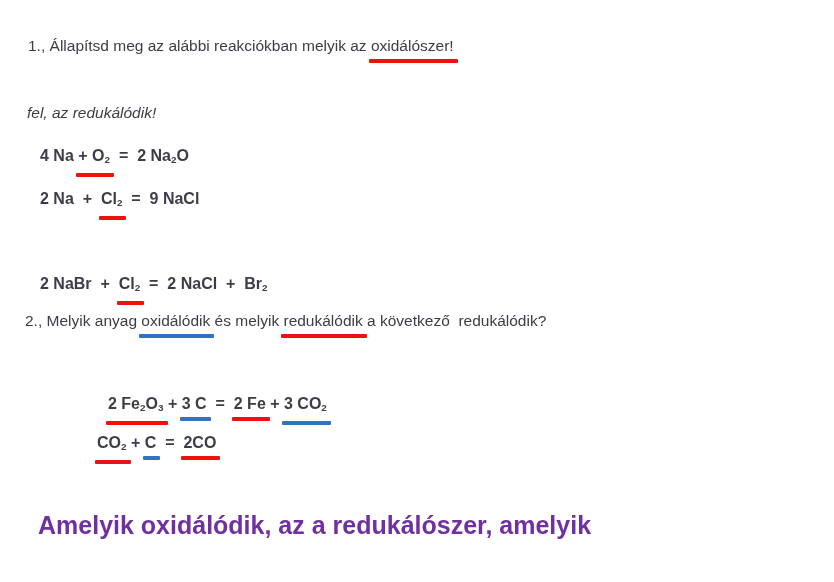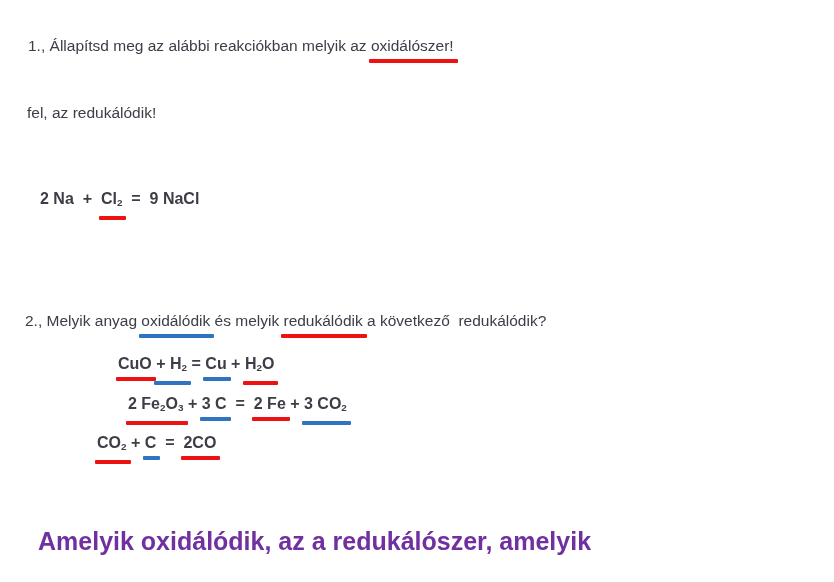--- a/index.html
+++ b/index.html
@@ -26,38 +26,39 @@
     position:absolute;
     left:-2px;right:-4px;bottom:-6px;
     height:4px;border-radius:1px;
   }
   .u-red::after{background:var(--red,#ee1111);}
   .u-blue::after{background:var(--blue,#2e74c0);}
   .c-dark{color:var(--dark,#262626);}
   
   .l0{left:28px;top:19px;}
   .l1{left:33px;top:58px;}
-  .l2{left:27px;top:86px;}
+  .l2{left:27px;top:86px;font-style:italic;}
   .l3{left:40px;top:129px;}
   .l4{left:40px;top:172px;}
   .l5{left:40px;top:214px;}
   .l6{left:40px;top:257px;}
   .l7{left:25px;top:294px;}
   .l8{left:118px;top:337px;}
-  .l9{left:128px;top:377px;}
+  .l9{left:108px;top:377px;}
   .l10{left:97px;top:416px;}
   .l11{left:25px;top:454px;}
-  .l12{left:38px;top:510px;}
+  .l12{left:38px;top:494px;}
   .l13{left:38px;top:529px;}
 </style>
 </head>
 <body>
 
 <div id="stage">
   <div class="line body l0"><span><span>1., Állapítsd meg az alábbi reakciókban melyik az </span></span><span class="u u-red"><span>oxidálószer!</span></span></div>
   <div class="line body l2"><span><span>fel, az redukálódik!</span></span></div>
+  <div class="line eq l3"><span><span>4 Na </span></span><span class="u u-red"><span>+ O</span><sub>2</sub></span><span><span>  =  2 Na</span><sub>2</sub><span>O</span></span></div>
   <div class="line eq l4"><span><span>2 Na  +  </span></span><span class="u u-red"><span>Cl</span><sub>2</sub></span><span><span>  =  9 NaCl</span></span></div>
+  <div class="line eq l6"><span><span>2 NaBr  +  </span></span><span class="u u-red"><span>Cl</span><sub>2</sub></span><span><span>  =  2 NaCl  +  Br</span><sub>2</sub></span></div>
   <div class="line body l7"><span><span>2., Melyik anyag </span></span><span class="u u-blue"><span>oxidálódik</span></span><span><span> és melyik </span></span><span class="u u-red"><span>redukálódik</span></span><span><span> a következő  redukálódik?</span></span></div>
-  <div class="line eq l8"><span class="u u-red"><span>CuO</span></span><span><span> </span></span><span class="u u-blue"><span>+ H</span><sub>2</sub></span><span><span> = </span></span><span class="u u-blue"><span>Cu</span></span><span><span> + </span></span><span class="u u-red"><span>H</span><sub>2</sub><span>O</span></span></div>
   <div class="line eq l9"><span class="u u-red"><span>2 Fe</span><sub>2</sub><span>O</span><sub>3</sub></span><span><span> + </span></span><span class="u u-blue"><span>3 C</span></span><span><span>  =  </span></span><span class="u u-red"><span>2 Fe</span></span><span><span> + </span></span><span class="u u-blue"><span>3 CO</span><sub>2</sub></span></div>
   <div class="line eq l10"><span class="u u-red"><span>CO</span><sub>2</sub></span><span><span> + </span></span><span class="u u-blue"><span>C</span></span><span><span>  =  </span></span><span class="u u-red"><span>2CO</span></span></div>
   <div class="line answer l12"><span><span>Amelyik oxidálódik, az a redukálószer, amelyik</span></span></div>
 </div>
 
 </body></html>

